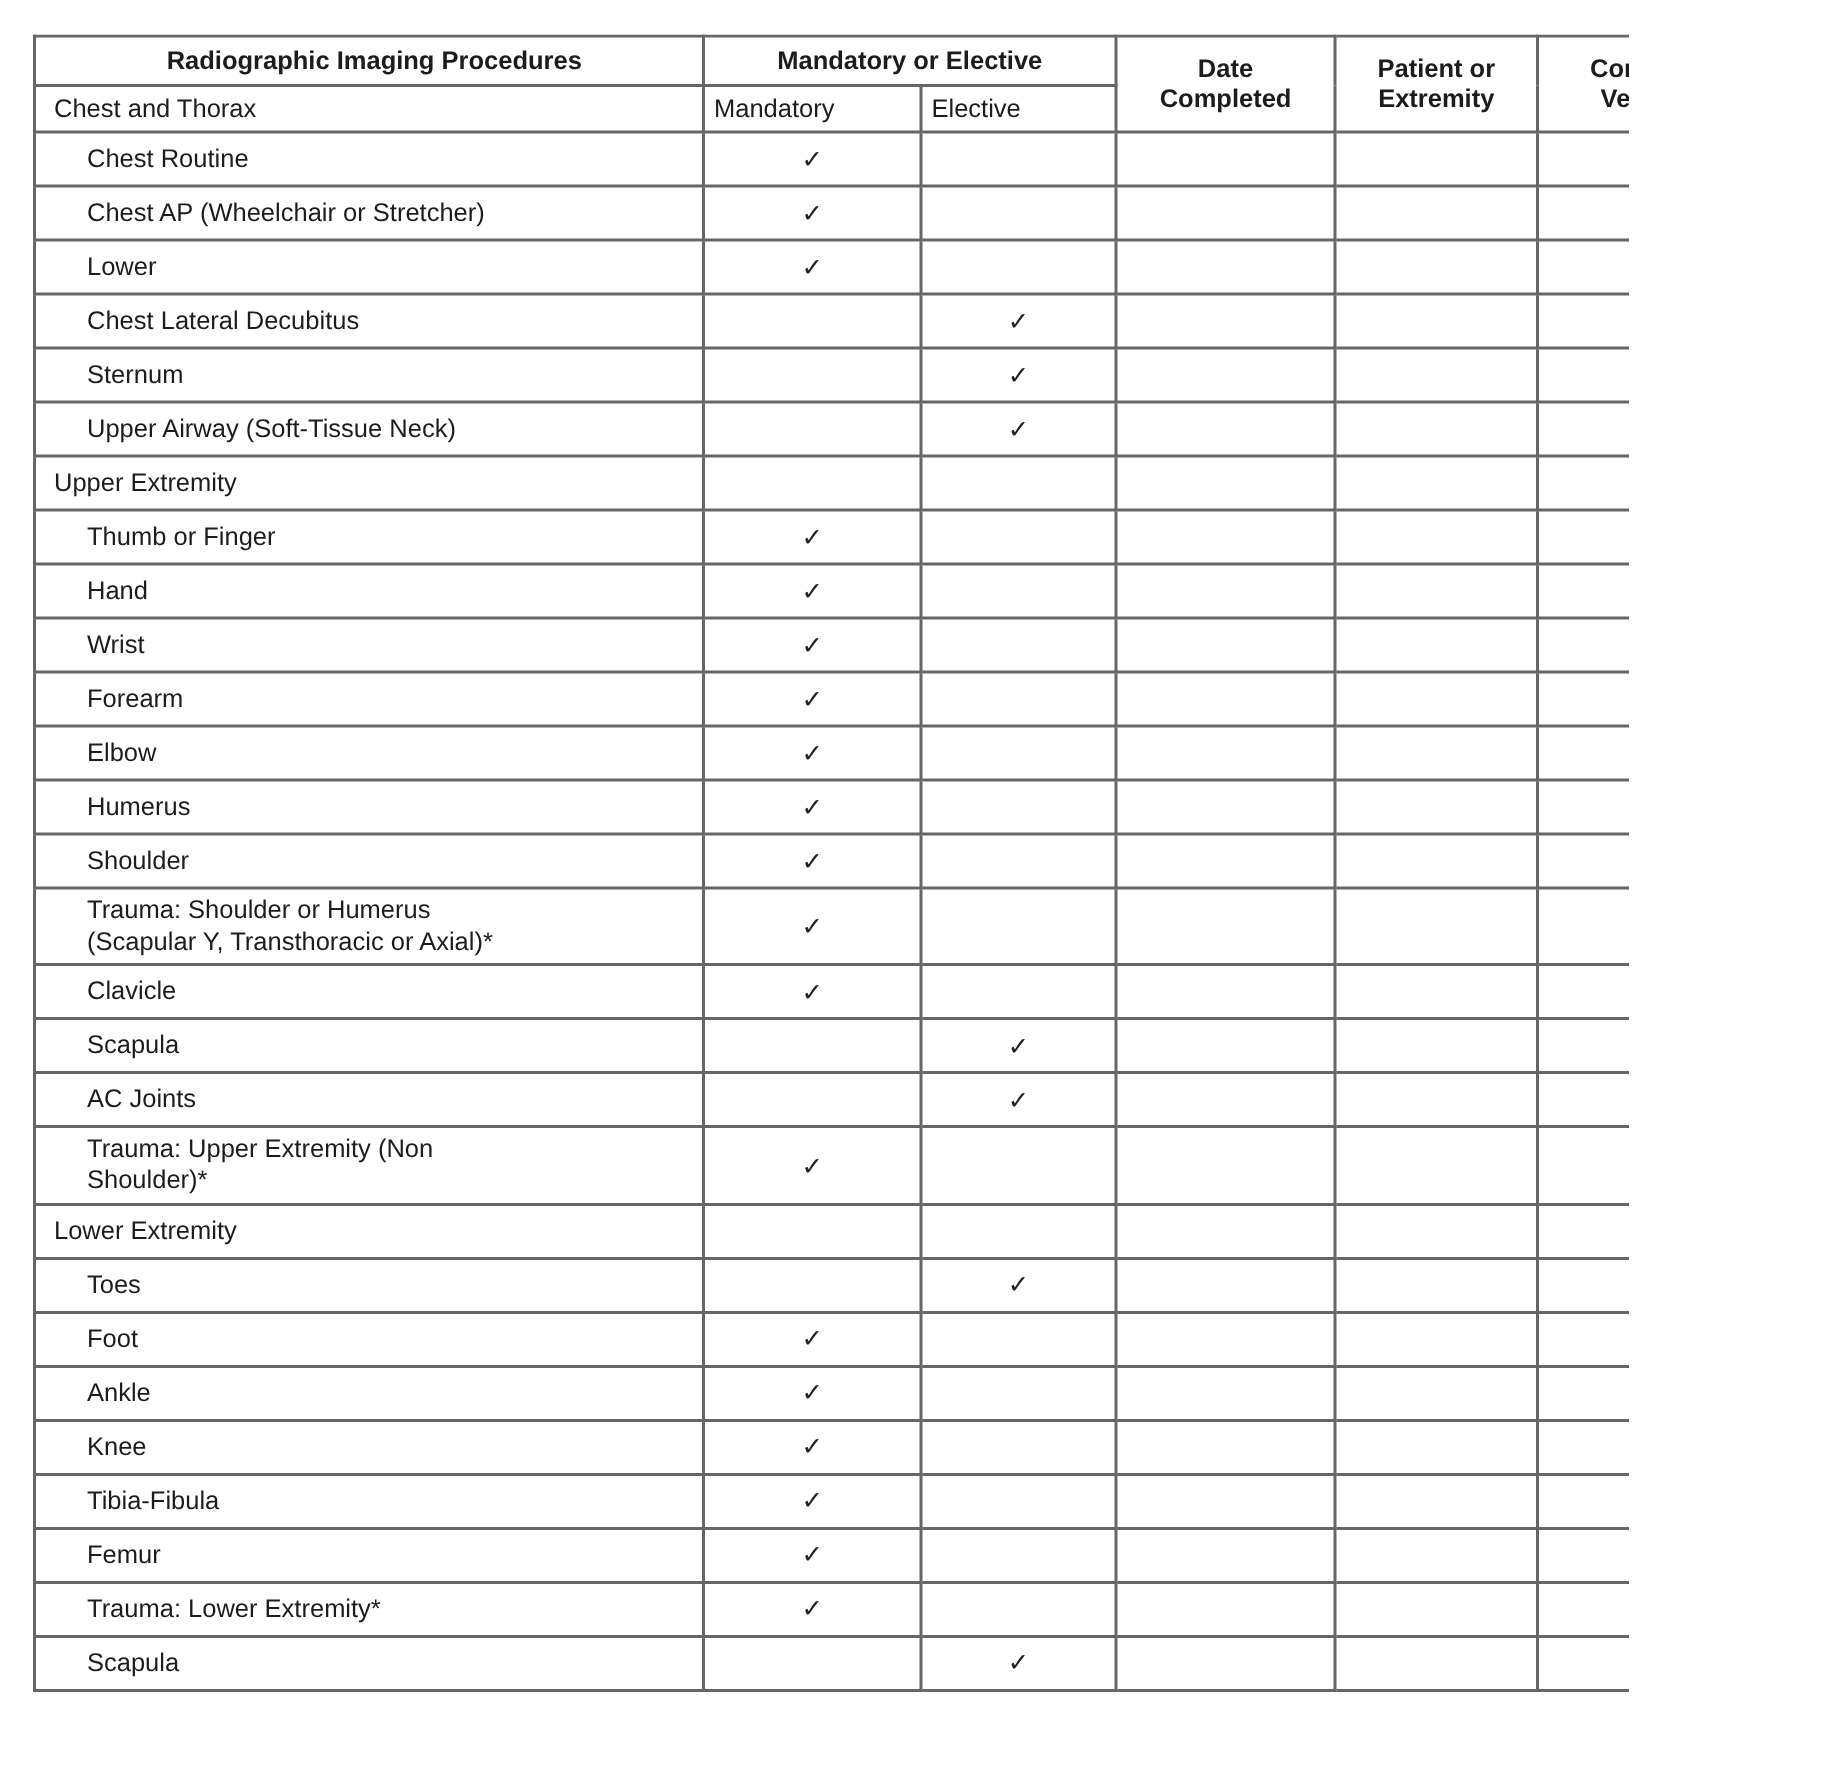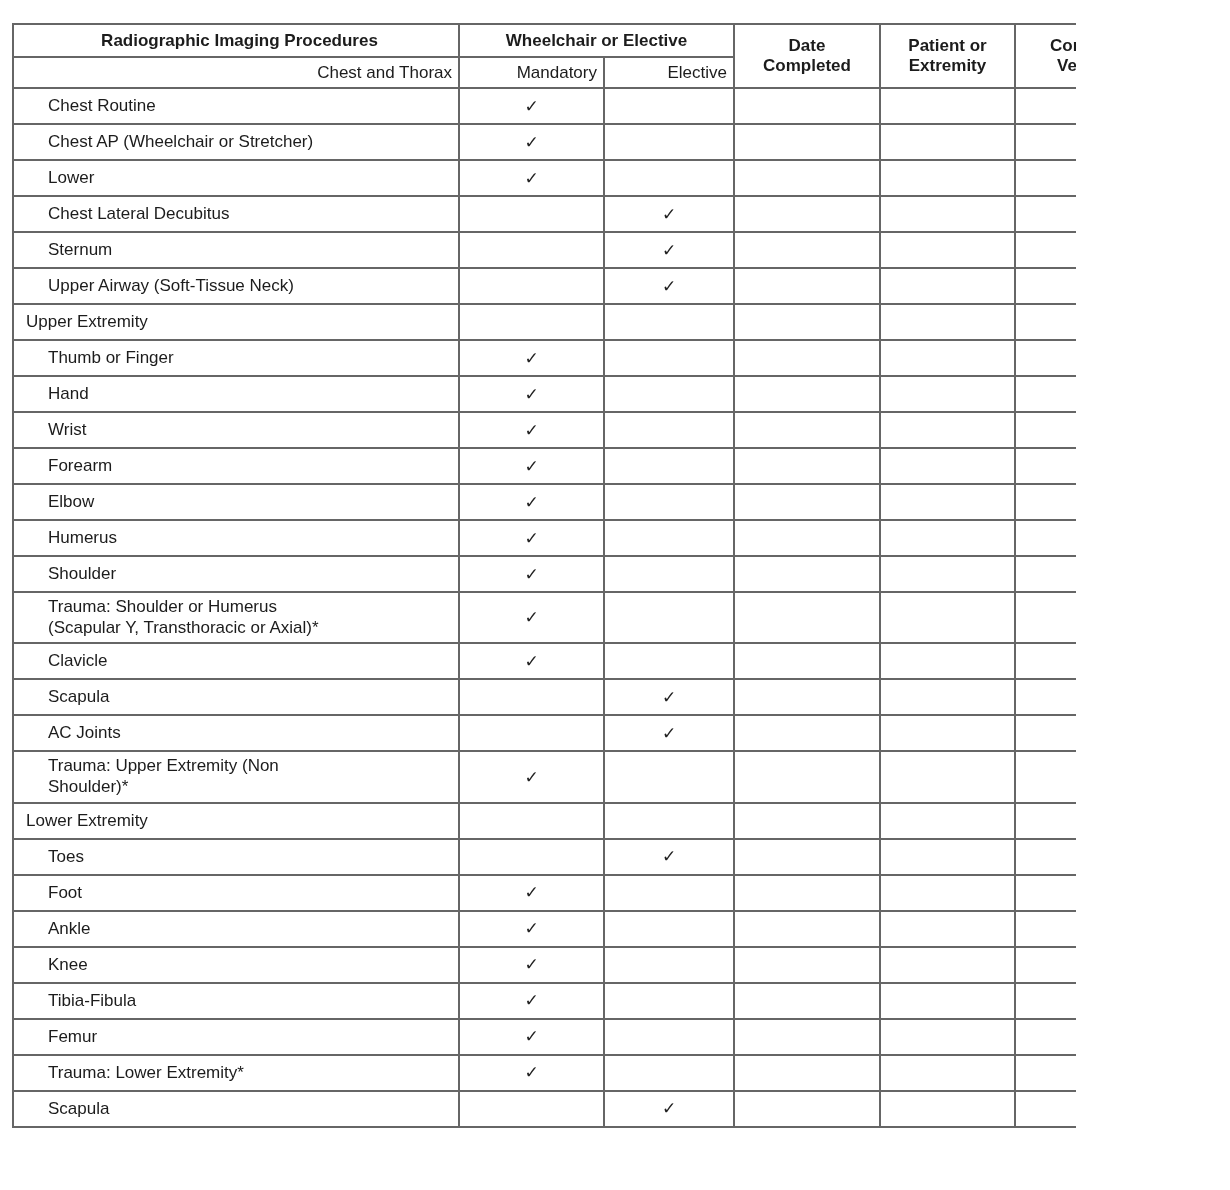--- a/index.html
+++ b/index.html
@@ -7,21 +7,21 @@
     padding: 0;
     background: #ffffff;
     width: 1230px;
     height: 1190px;
     overflow: hidden;
     font-family: "Liberation Sans", sans-serif;
     -webkit-font-smoothing: antialiased;
   }
   .doc-clip {
     position: absolute;
-    left: 12px;
+    left: 22px;
     top: 23px;
     width: 1064px;
     height: 1155px;
     overflow: hidden;
   }
   table.proc-table {
     border-collapse: collapse;
     table-layout: fixed;
     width: 1174px;
     color: #1c1c1c;
@@ -32,21 +32,21 @@
     vertical-align: middle;
     overflow: hidden;
     padding: 2px 6px;
     box-sizing: border-box;
   }
   
   tr.hrow1 th { height: 33px; font-weight: bold; text-align: center; }
   th.th-procedures { text-align: left; padding-left: 13px; }
   th.two-line { white-space: pre-line; line-height: 1.18; }
   
-  tr.hrow2 th { height: 31px; font-weight: normal; text-align: right; }
+  tr.hrow2 th { height: 31px; font-weight: normal; text-align: left; }
   th.th-section { text-align: left; padding-left: 12px; }
   
   .proc-table td { height: 36px; }
   td.label-cell {
     text-align: left;
     white-space: pre-line;
     line-height: 1.22;
     padding-top: 4px;
     padding-bottom: 4px;
   }
@@ -65,21 +65,21 @@
       <col style="width:446px">
       <col style="width:145px">
       <col style="width:130px">
       <col style="width:146px">
       <col style="width:135px">
       <col style="width:172px">
     </colgroup>
     <thead>
       <tr class="hrow1">
         <th class="th-procedures">Radiographic Imaging Procedures</th>
-        <th colspan="2">Wheelchair or Elective</th>
+        <th colspan="2">Mandatory or Elective</th>
         <th rowspan="2" class="two-line">Date
 Completed</th>
         <th rowspan="2" class="two-line">Patient or
 Extremity</th>
         <th rowspan="2" class="two-line">Competence
 Verified By</th>
       </tr>
       <tr class="hrow2">
         <th class="th-section">Chest and Thorax</th>
         <th>Mandatory</th>

